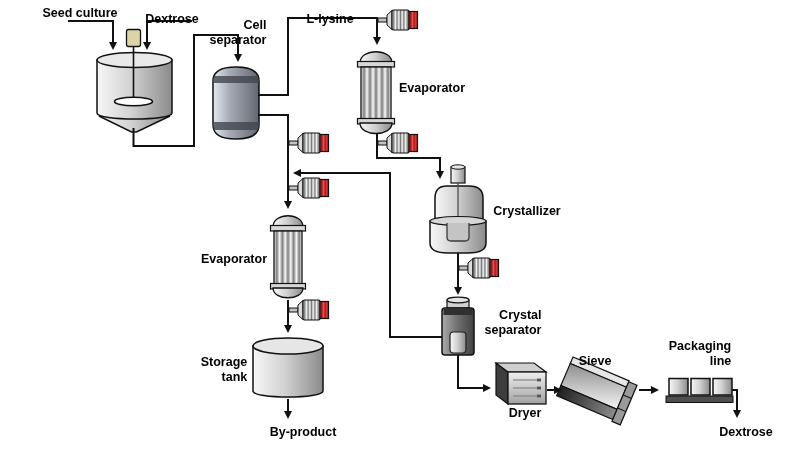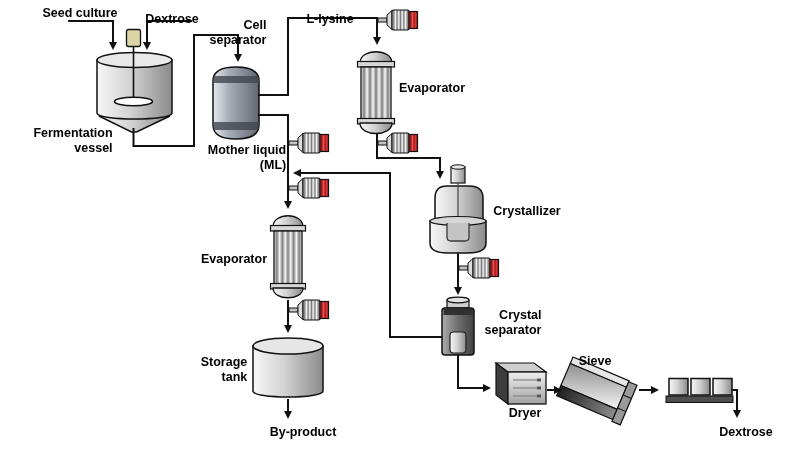--- a/index.html
+++ b/index.html
@@ -190,27 +190,25 @@
   <use href="#pump" transform="translate(289,310)"></use>
   <use href="#pump" transform="translate(459,268)"></use>
 </svg>
 
   <div class="lbl" style="left:80px;top:6px">Seed culture</div>
   <div class="lbl" style="left:172px;top:12px">Dextrose</div>
   <div class="lbl" style="left:238px;top:18px">Cell
 separator</div>
   <div class="lbl" style="left:330px;top:12px">L-lysine</div>
   <div class="lbl" style="left:432px;top:81px">Evaporator</div>
-  <div class="lbl" style="left:73px;top:126px">Fermentation
-vessel</div>
-  <div class="lbl" style="left:247px;top:143px">Mother liquid
-(ML)</div>
   <div class="lbl" style="left:527px;top:204px">Crystallizer</div>
   <div class="lbl" style="left:234px;top:252px">Evaporator</div>
   <div class="lbl" style="left:513px;top:308px">Crystal
 separator</div>
   <div class="lbl" style="left:224px;top:355px">Storage
 tank</div>
   <div class="lbl" style="left:595px;top:354px">Sieve</div>
   <div class="lbl" style="left:525px;top:406px">Dryer</div>
+  <div class="lbl" style="left:700px;top:339px">Packaging
+line</div>
   <div class="lbl" style="left:303px;top:425px">By-product</div>
   <div class="lbl" style="left:746px;top:425px">Dextrose</div>
 </div>
 
 </body></html>

